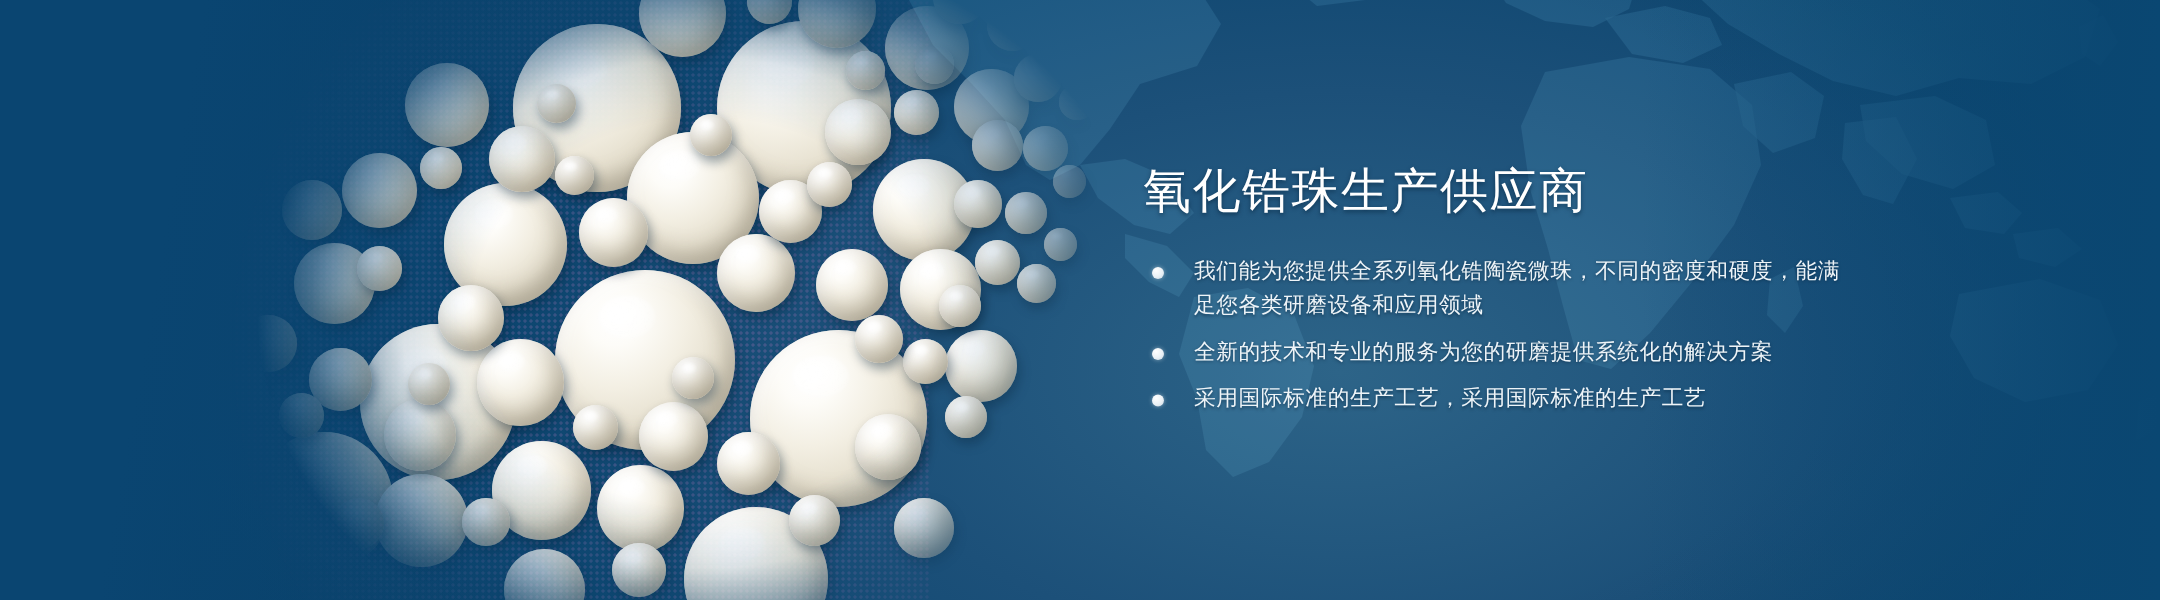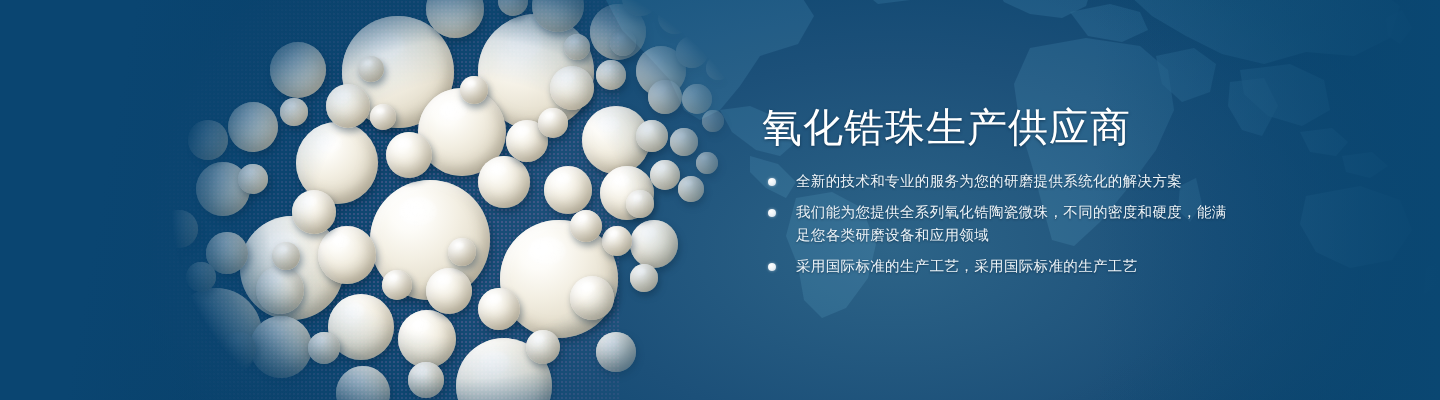--- a/index.html
+++ b/index.html
@@ -95,21 +95,21 @@
 
   
   .content{
     position:absolute;
     left:762px; top:0;
     width:520px; height:400px;
   }
   .title{
     position:absolute;
     top:108px; left:0;
-    font-size:40px;
+    font-size:32px;
     line-height:38px;
     letter-spacing:1px;
     color:#ffffff;
     font-weight:400;
     text-shadow:0 1px 3px rgba(2,28,50,.55);
     white-space:nowrap;
   }
   .bullets{
     position:absolute;
     top:170px; left:4px;
@@ -270,26 +270,26 @@
   </div>
 
   <div class="content">
 
     <h1 class="title">氧化锆珠生产供应商</h1>
 
     <ul class="bullets">
 
       <li class="bullet">
         <span class="dot"></span>
-        <span class="bullet-text">全新的技术和专业的服务为您的研磨提供系统化的解决方案</span>
+        <span class="bullet-text">我们能为您提供全系列氧化锆陶瓷微珠，不同的密度和硬度，能满足您各类研磨设备和应用领域</span>
       </li>
 
       <li class="bullet">
         <span class="dot"></span>
-        <span class="bullet-text">我们能为您提供全系列氧化锆陶瓷微珠，不同的密度和硬度，能满足您各类研磨设备和应用领域</span>
+        <span class="bullet-text">全新的技术和专业的服务为您的研磨提供系统化的解决方案</span>
       </li>
 
       <li class="bullet">
         <span class="dot"></span>
         <span class="bullet-text">采用国际标准的生产工艺，采用国际标准的生产工艺</span>
       </li>
 
     </ul>
   </div>
 

